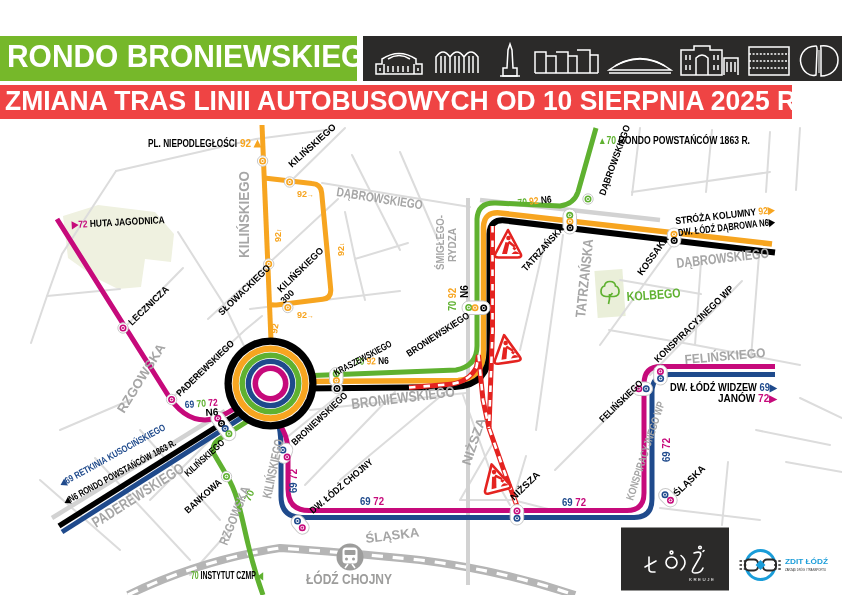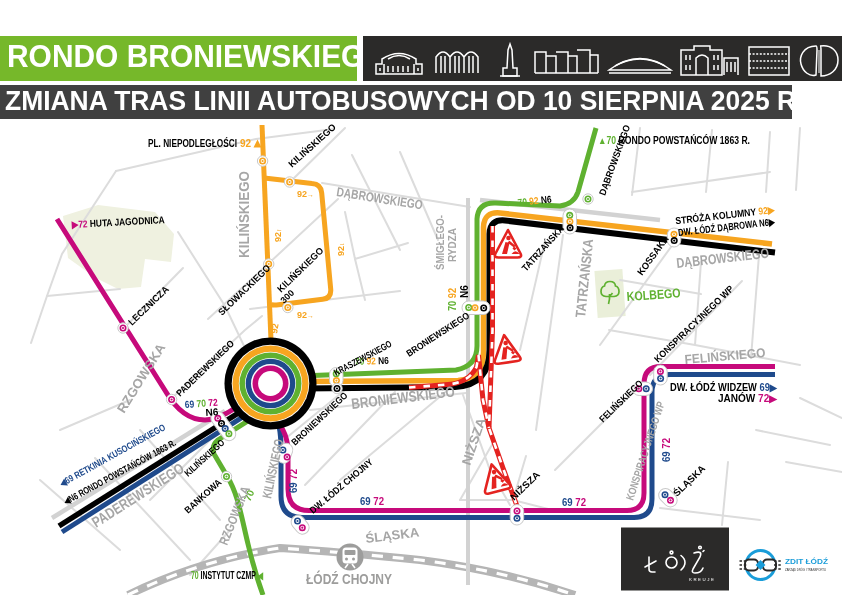--- a/index.html
+++ b/index.html
@@ -3,21 +3,21 @@
 <meta charset="utf-8">
 <style>
   html,body{margin:0;padding:0;background:#fff;}
   body{width:842px;height:595px;position:relative;overflow:hidden;
        font-family:"Liberation Sans", sans-serif;}
   #hdr1{position:absolute;left:0;top:35.5px;width:357px;height:45.5px;background:#76B82A;}
   #hdr1 span{position:absolute;left:7px;top:2px;font-size:32px;line-height:1.15;font-weight:bold;color:#fff;
       white-space:nowrap;transform:scaleX(.935);transform-origin:left top;}
   #hdr1 span i, #hdr2 span i{font-style:normal;}
   #hdricons{position:absolute;left:362.5px;top:35.5px;width:479.5px;height:45.5px;background:#2B2A29;}
-  #hdr2{position:absolute;left:0;top:84.5px;width:792px;height:34.5px;background:#404040;}
+  #hdr2{position:absolute;left:0;top:84.5px;width:792px;height:34.5px;background:#ef4444;}
   #hdr2 span{position:absolute;left:5px;top:0px;font-size:28px;line-height:1.15;font-weight:bold;color:#fff;
       white-space:nowrap;transform:scaleX(.944);transform-origin:left top;}
   svg{position:absolute;left:0;top:0;}
   text{font-family:"Liberation Sans", sans-serif;}
 </style>
 </head>
 <body>
 <div id="hdr1">
     <span><i>RONDO BRONIEWSKIEGO</i></span>
   </div>

